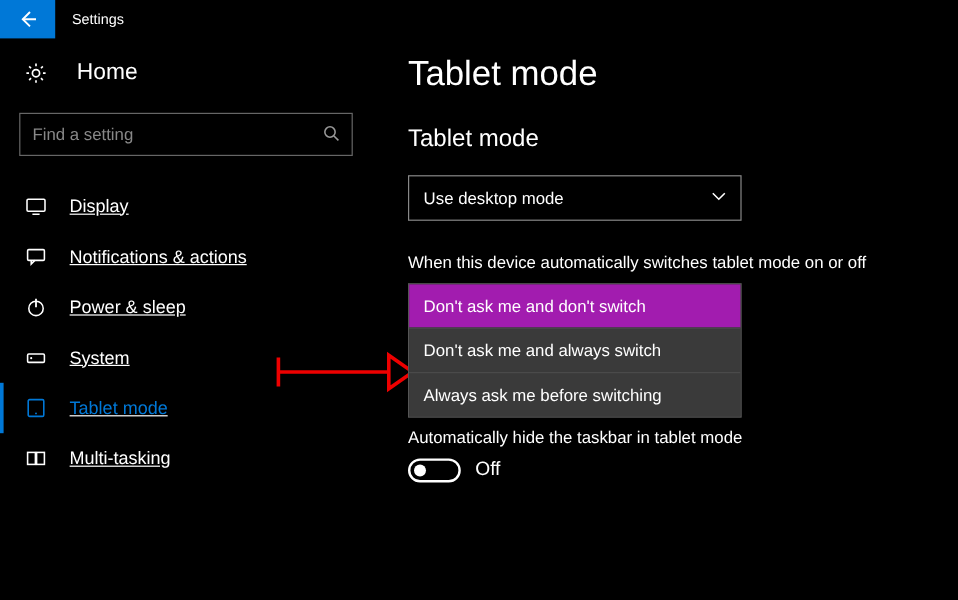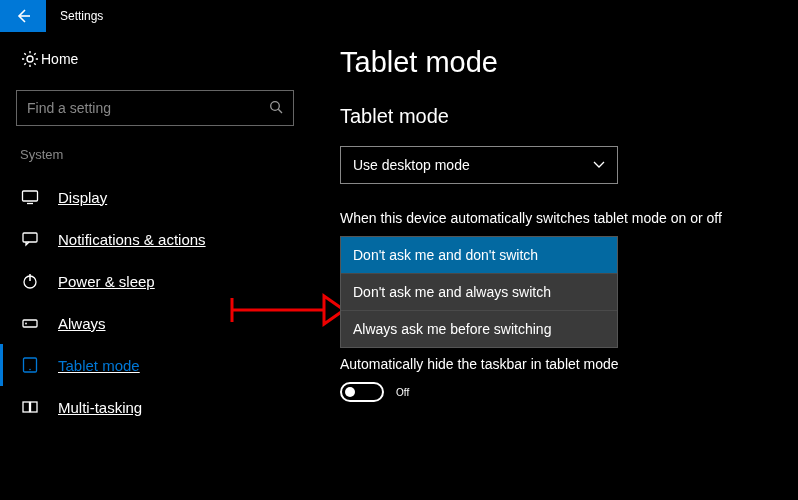--- a/index.html
+++ b/index.html
@@ -7,21 +7,21 @@
   
   .titlebar { height: 32px; display: flex; align-items: center; background: #000; text-align: center; }
   .back-btn { width: 46px; height: 32px; background: #0078d7; display: flex; align-items: center; justify-content: center; }
   .title { margin-left: 14px; font-size: 12px; color: #fff; }
   
   .content { display: flex; height: calc(100% - 32px); }
   
   .sidebar { width: 310px; padding: 0 16px 0 16px; }
   .home-row { display: flex; align-items: center; padding: 18px 0 22px 4px; }
   .home-row .icon { width: 20px; display: flex; justify-content: center; }
-  .home-row .label { margin-left: 1px; font-size: 14px; text-align: right; }
+  .home-row .label { margin-left: 24px; font-size: 19px; text-align: right; }
   
   .search-box { display: flex; align-items: center; border: 1px solid #666; height: 36px; padding: 0 10px; margin-bottom: 21px; }
   .search-box input { flex: 1; background: transparent; border: none; color: #999; font-size: 14px; outline: none; }
   .search-box input::placeholder { color: #888; }
   .search-icon { color: #888; font-size: 14px; }
   
   .category-label { color: #888; font-size: 13px; margin: 0 0 14px 4px; }
   
   .nav-item { display: flex; align-items: center; padding: 12px 0 12px 4px; cursor: pointer; color: #fff; border-left: 3px solid transparent; margin-left: -16px; padding-left: 17px; text-decoration: underline; }
   .nav-item .icon { width: 20px; display: flex; justify-content: center; color: #fff; }
@@ -33,29 +33,29 @@
   .page-title { font-size: 29px; font-weight: 300; margin-bottom: 26px; }
   .section-title { font-size: 20px; font-weight: 400; margin-bottom: 18px; }
   .field-label { font-size: 14px; margin-bottom: 10px; }
   
   .select-box { border: 1px solid #888; height: 38px; width: 278px; display: flex; align-items: center; justify-content: space-between; padding: 0 12px; margin-bottom: 26px; font-size: 14px; }
   .chevron { font-size: 11px; }
   
   .dropdown-open { position: relative; margin-bottom: 16px; }
   .dropdown-list { position: absolute; top: 0; left: 0; width: 278px; background: #2b2b2b; border: 1px solid #555; z-index: 10; }
   .dropdown-item { padding: 10px 12px; font-size: 14px; cursor: pointer; }
-  .dropdown-item.selected { background: #0369a1; }
+  .dropdown-item.selected { background: #a21caf; }
   .dropdown-item:not(.selected) { background: #3a3a3a; border-top: 1px solid #4a4a4a; }
   
   .dropdown-spacer { height: 104px; }
   
   .toggle-row { display: flex; align-items: center; margin-top: 10px; }
   .toggle { width: 44px; height: 20px; border: 2px solid #fff; border-radius: 10px; position: relative; }
   .toggle-knob { width: 10px; height: 10px; background: #fff; border-radius: 50%; position: absolute; top: 3px; left: 3px; }
-  .toggle-label { margin-left: 12px; font-size: 10px; }
+  .toggle-label { margin-left: 12px; font-size: 16px; }
   
   .arrow-annotation { position: absolute; left: 228px; top: 292px; pointer-events: none; }
   .arrow-annotation svg { width: 118px; height: 36px; }
 </style>
 </head>
 <body>
 
 <div class="titlebar">
   <div class="back-btn">
     <svg width="18" height="18" viewBox="0 0 18 18">
@@ -81,21 +81,20 @@
     <div class="search-box">
       <input type="text" placeholder="Find a setting" style="">
       <span class="search-icon">
         <svg width="14" height="14" viewBox="0 0 14 14">
             <circle cx="6" cy="6" r="4.3" fill="none" stroke="#999" stroke-width="1.3"></circle>
             <line x1="9.3" y1="9.3" x2="13" y2="13" stroke="#999" stroke-width="1.3"></line>
           </svg>
       </span>
     </div>
 
-    <div class="category-label">System</div>
 
     <div class="nav-item">
       <span class="icon">
         <svg width="18" height="18" viewBox="0 0 18 18">
             <rect x="1.5" y="3" width="15" height="10" rx="1" fill="none" stroke="#fff" stroke-width="1.3"></rect>
             <line x1="6" y1="15.5" x2="12" y2="15.5" stroke="#fff" stroke-width="1.3"></line>
           </svg>
       </span>
       <span class="label">Display</span>
     </div>
@@ -120,21 +119,21 @@
       <span class="label">Power &amp; sleep</span>
     </div>
 
     <div class="nav-item">
       <span class="icon">
         <svg width="18" height="18" viewBox="0 0 18 18">
             <rect x="2" y="6" width="14" height="7" rx="1" fill="none" stroke="#fff" stroke-width="1.3"></rect>
             <circle cx="5" cy="9.5" r="0.9" fill="#fff"></circle>
           </svg>
       </span>
-      <span class="label">Always</span>
+      <span class="label">System</span>
     </div>
 
     <div class="nav-item active">
       <span class="icon">
         <svg width="18" height="18" viewBox="0 0 18 18">
             <rect x="2.5" y="2" width="13" height="14" rx="1.2" fill="none" stroke="#0078d7" stroke-width="1.3"></rect>
             <circle cx="9" cy="13.5" r="0.8" fill="#0078d7"></circle>
           </svg>
       </span>
       <span class="label">Tablet mode</span>

